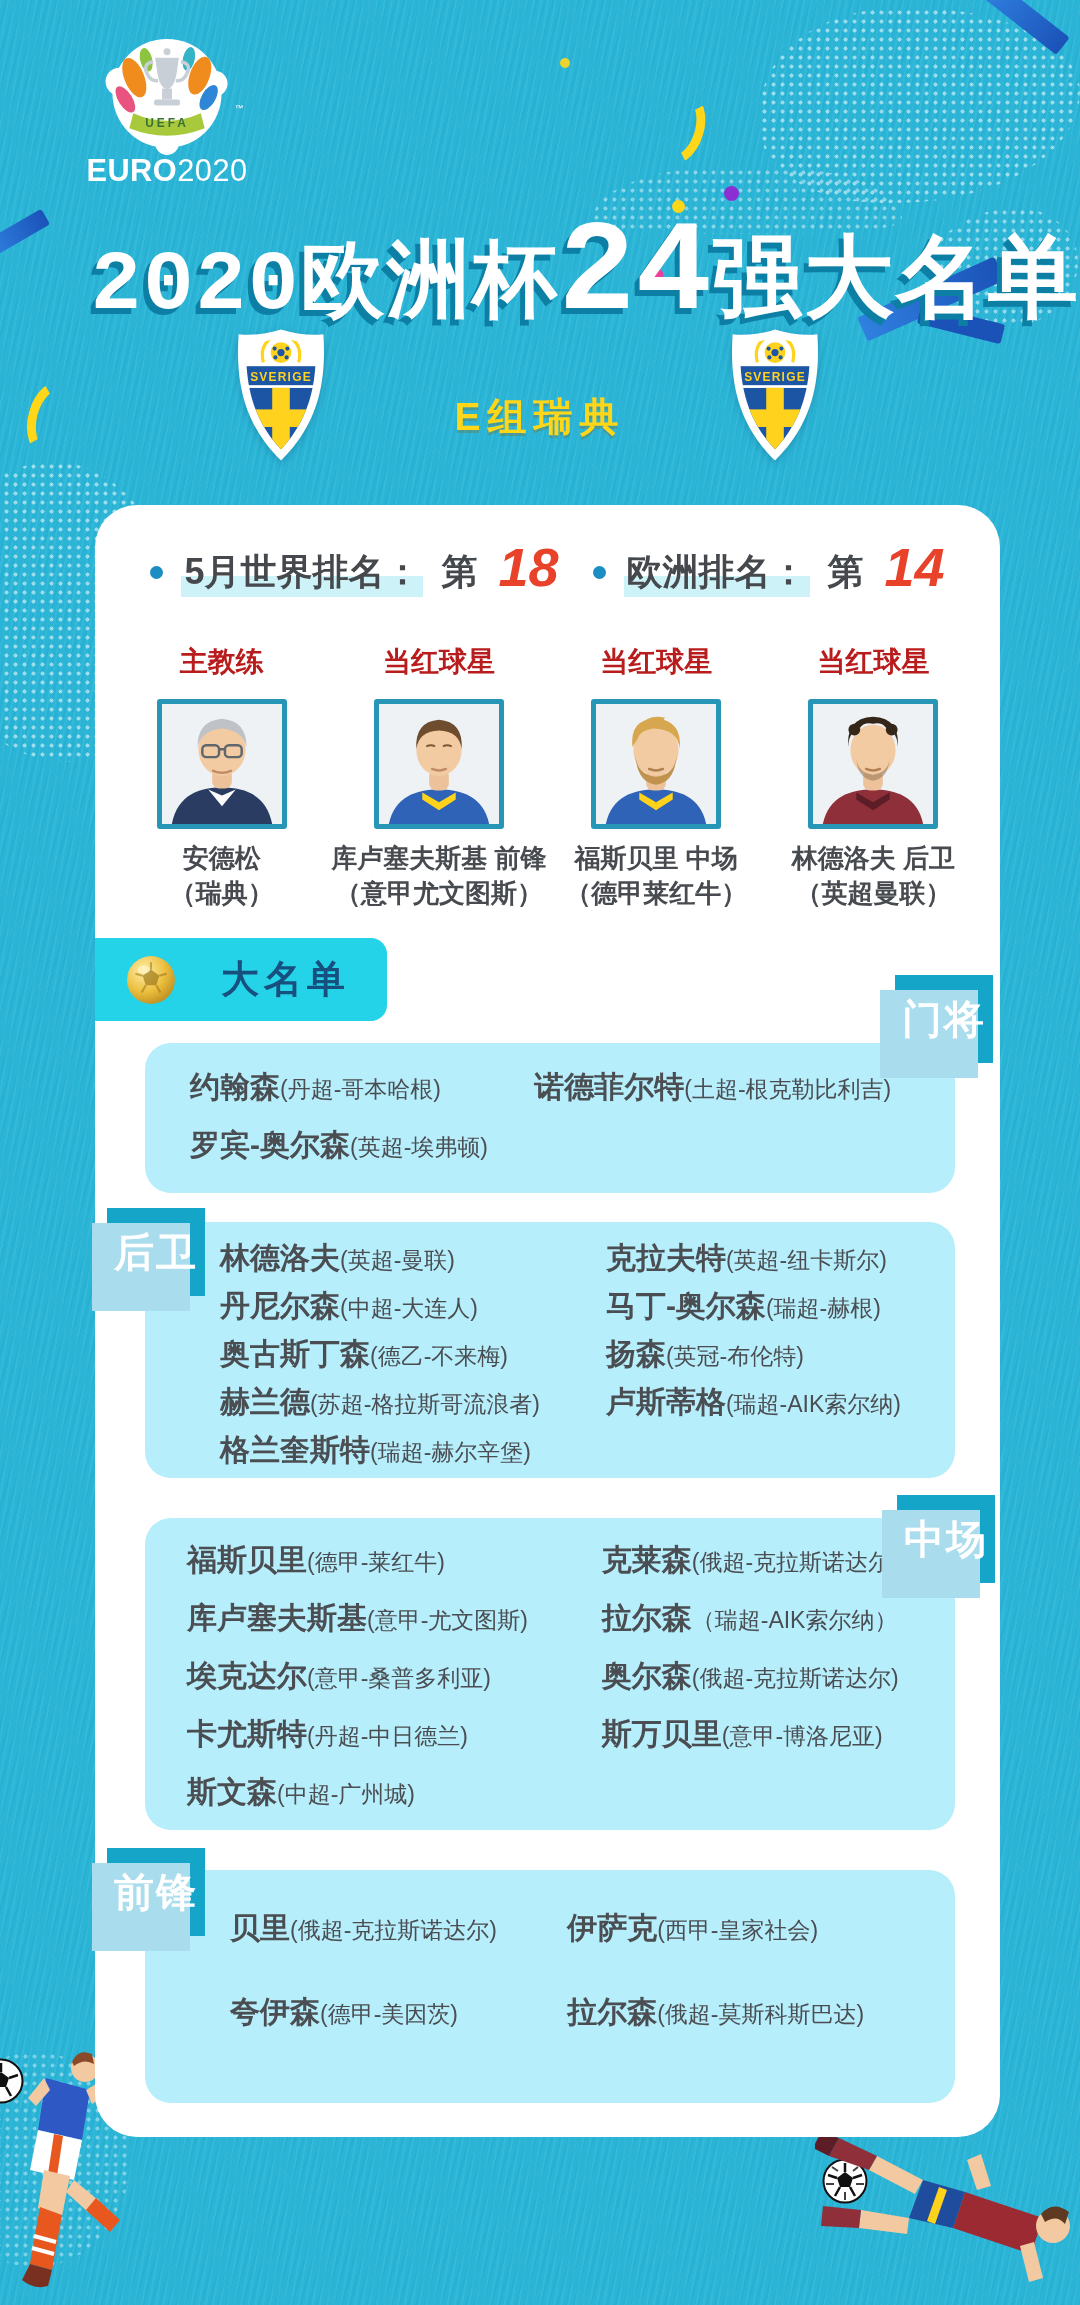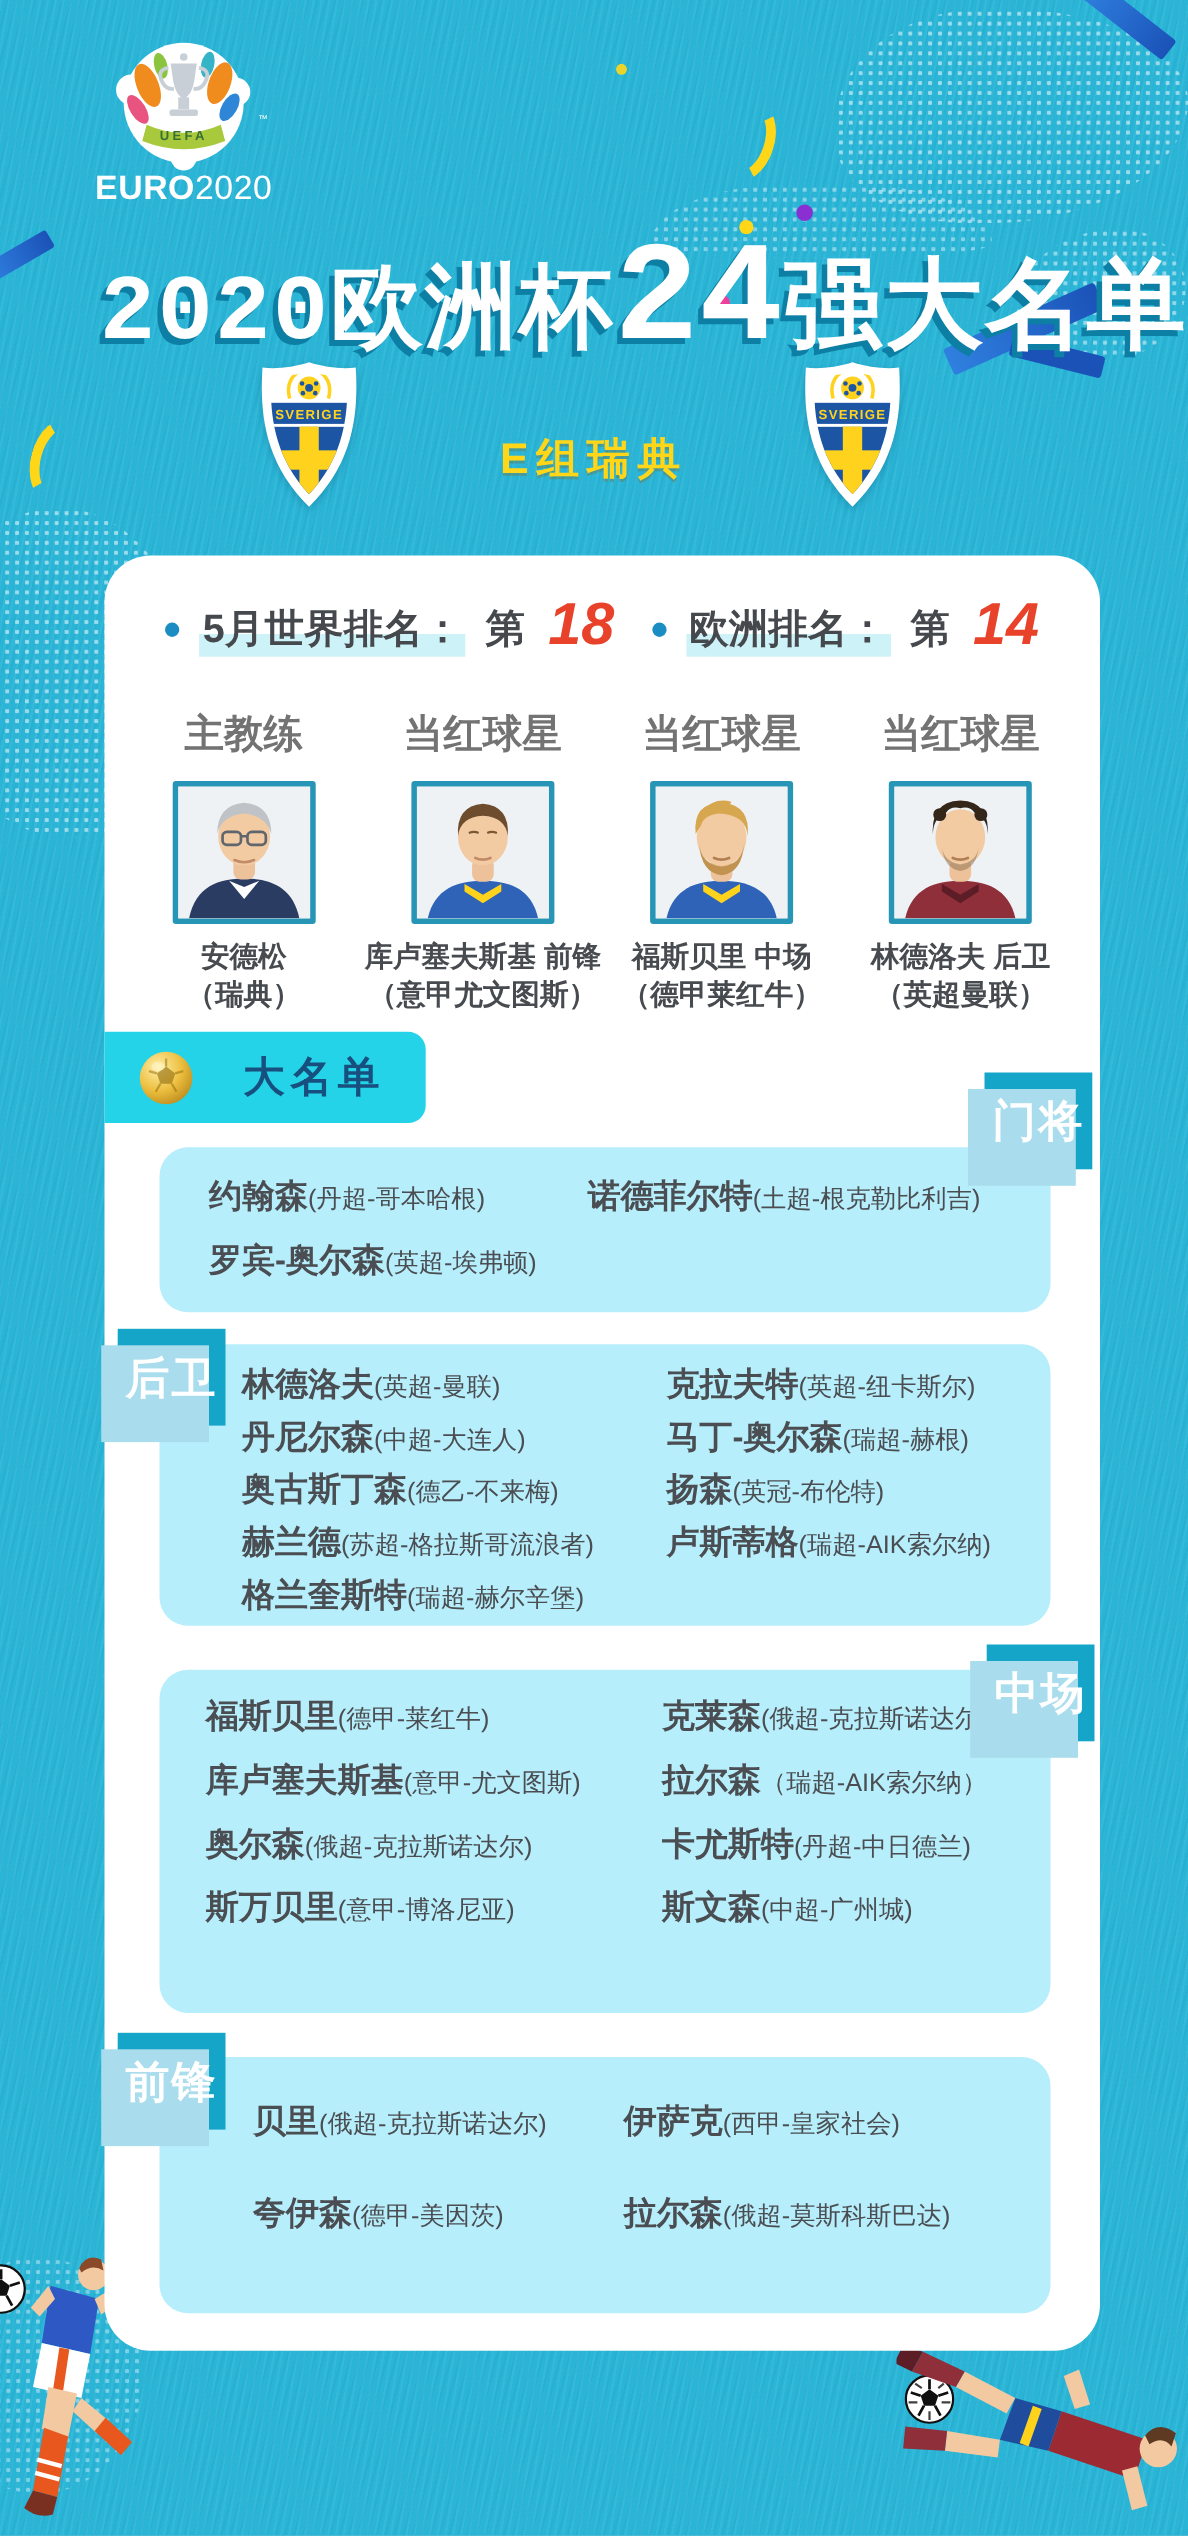--- a/index.html
+++ b/index.html
@@ -59,21 +59,21 @@
   .rank-row{position:absolute;top:36px;left:0;width:100%;display:flex;justify-content:center;align-items:center;gap:34px;}
   .rank-item{display:flex;align-items:center;gap:18px;color:#45494d;}
   .bullet{width:13px;height:13px;border-radius:50%;background:#1b8dc2;flex:none;}
   .rlabel{font-size:36px;font-weight:700;padding:0 3px;
     background:linear-gradient(to top,#cdf2f7 42%,rgba(0,0,0,0) 42%);}
   .rprefix{font-size:36px;font-weight:700;}
   .rvalue{font-size:54px;font-weight:800;font-style:italic;color:#e8432a;position:relative;top:-5px;margin-left:3px;}
   
   .profiles{position:absolute;top:138px;left:18px;right:18px;display:flex;}
   .profile{flex:1;display:flex;flex-direction:column;align-items:center;}
-  .prole{font-size:36px;font-weight:700;color:#737373;}
+  .prole{font-size:28px;font-weight:700;color:#b91c1c;}
   .pphoto{margin-top:18px;width:120px;height:120px;border:5px solid #2796b6;border-radius:3px;
     background:#eef2f5;overflow:hidden;}
   .pphoto svg{width:100%;height:100%;display:block;}
   .pline1{margin-top:12px;}
   .pline1,.pline2{font-size:26px;font-weight:700;color:#474b50;line-height:1.35;white-space:nowrap;}
   
   .heading{position:absolute;left:0;top:433px;width:292px;height:83px;background:#25d3e9;
     border-radius:0 16px 16px 0;display:flex;align-items:center;padding-left:30px;box-sizing:border-box;font-family:Liberation Serif, serif;}
   .heading .ball{width:52px;height:52px;flex:none;}
   .heading .ball svg{width:100%;height:100%;display:block;}
@@ -396,20 +396,24 @@
     </div>
               <div class="player">
       <span class="pname">库卢塞夫斯基</span>
       <span class="pclub">(意甲-尤文图斯)</span>
     </div>
               <div class="player">
       <span class="pname">拉尔森</span>
       <span class="pclub">（瑞超-AIK索尔纳）</span>
     </div>
               <div class="player">
+      <span class="pname">埃克达尔</span>
+      <span class="pclub">(意甲-桑普多利亚)</span>
+    </div>
+              <div class="player">
       <span class="pname">奥尔森</span>
       <span class="pclub">(俄超-克拉斯诺达尔)</span>
     </div>
               <div class="player">
       <span class="pname">卡尤斯特</span>
       <span class="pclub">(丹超-中日德兰)</span>
     </div>
               <div class="player">
       <span class="pname">斯万贝里</span>
       <span class="pclub">(意甲-博洛尼亚)</span>

